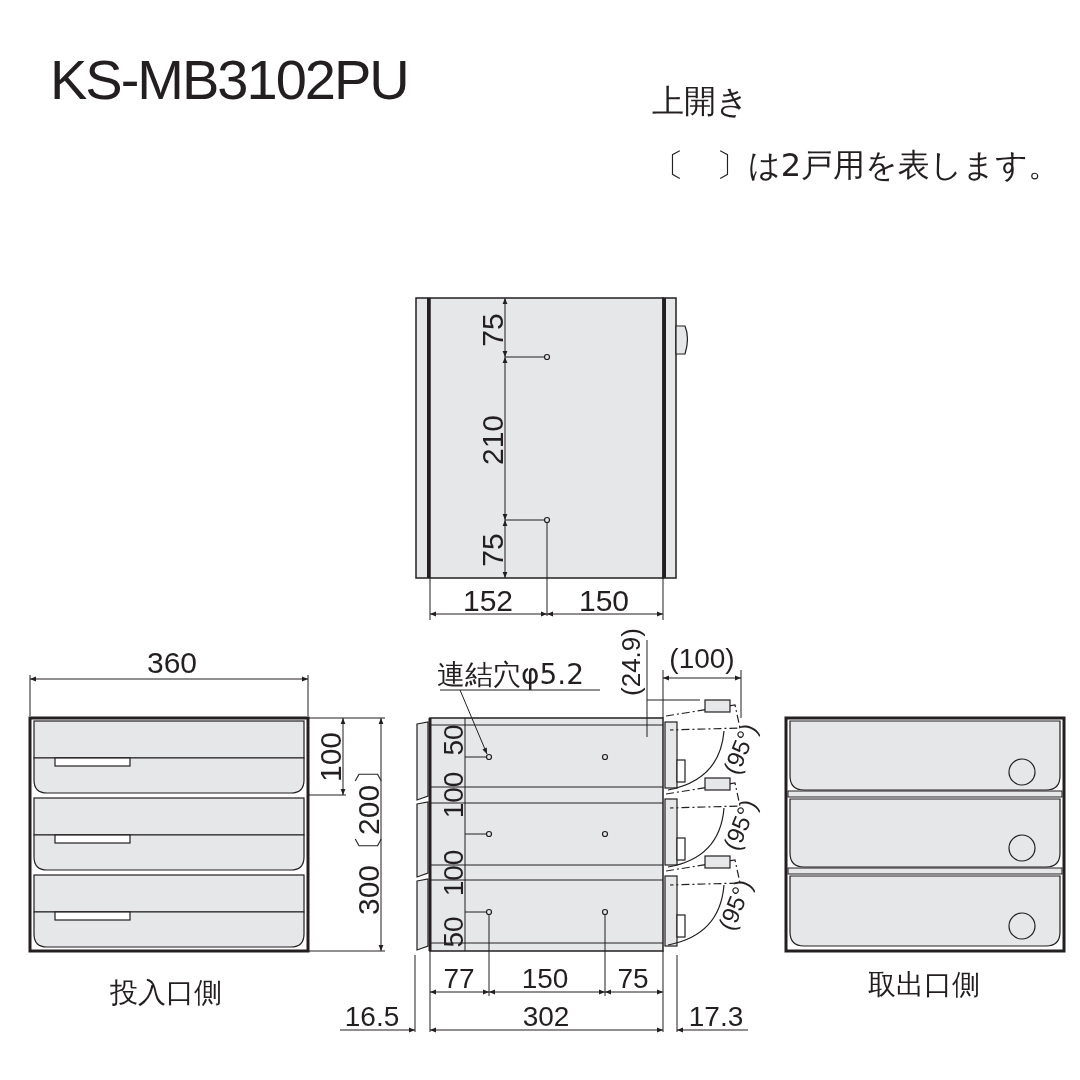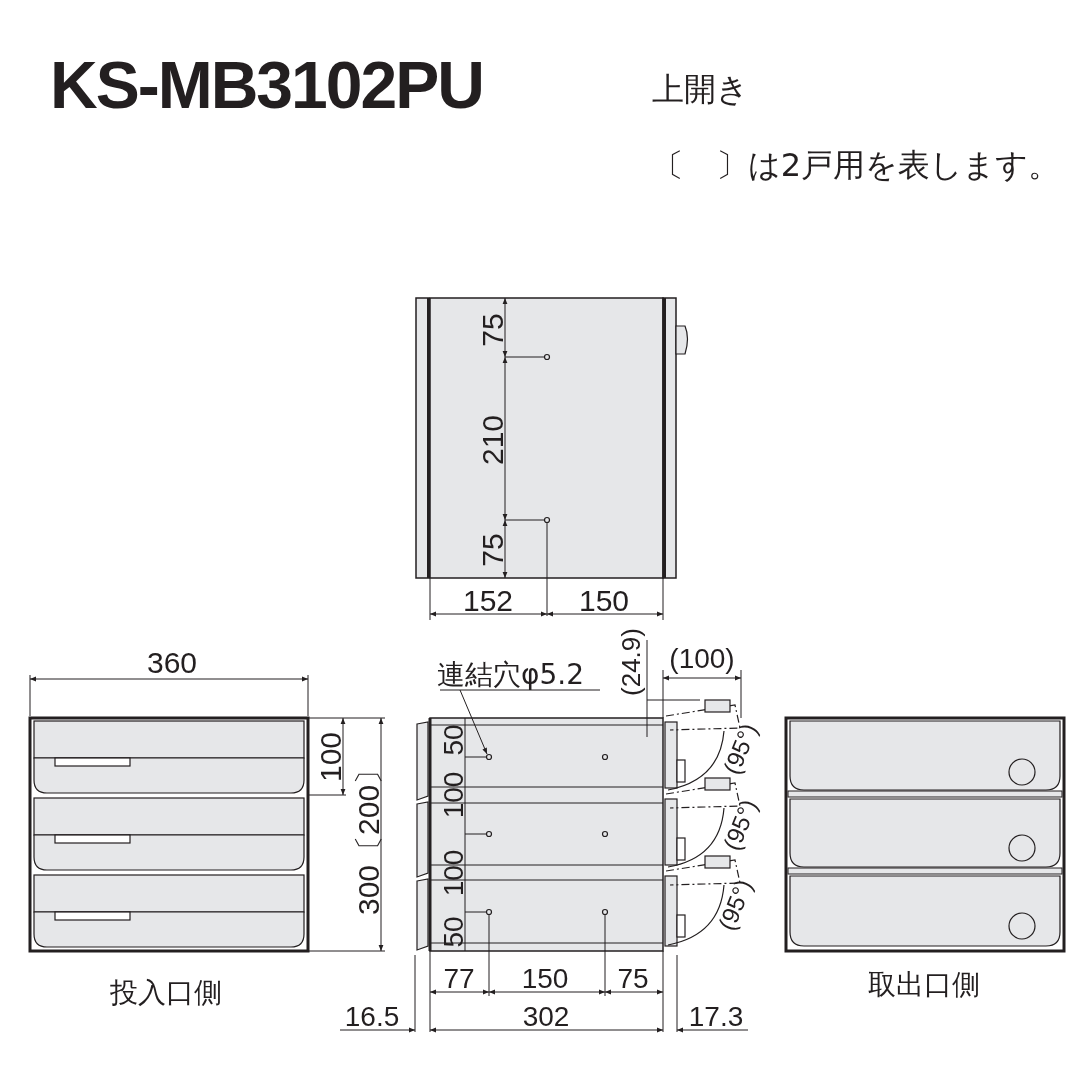--- a/index.html
+++ b/index.html
@@ -1,18 +1,18 @@
 <!DOCTYPE html>
 <html><head>
   <meta charset="utf-8">
   <style>
     html, body { margin: 0; padding: 0; background: #ffffff; }
     body { width: 1080px; height: 1080px; position: relative; overflow: hidden; font-family: "Liberation Sans", "DejaVu Sans", sans-serif; color: #231f20; }
-    .model-title { position: absolute; left: 50px; top: 52px; font-size: 66px; letter-spacing: -2px; font-weight: 700; line-height: 1; }
-    .note-1 { position: absolute; left: 652px; top: 68px; font-size: 32px; font-family: Liberation Mono, monospace; }
+    .model-title { position: absolute; left: 50px; top: 52px; font-size: 56px; letter-spacing: -2px; font-weight: 400; line-height: 1; }
+    .note-1 { position: absolute; left: 652px; top: 80px; font-size: 32px; font-family: Liberation Mono, monospace; }
     .note-2 { position: absolute; left: 652px; top: 144px; font-size: 32px; font-family: "DejaVu Sans", sans-serif; }
     svg.drawing { position: absolute; left: 0; top: 0; }
     svg text { font-family: "Liberation Sans", "DejaVu Sans", sans-serif; fill: #231f20; }
     svg .jp { font-family: "DejaVu Sans", sans-serif; }
   </style>
 </head>
 <body>
 
 <div class="model-title">KS-MB3102PU</div>
 <div class="note-1">上開き</div>

